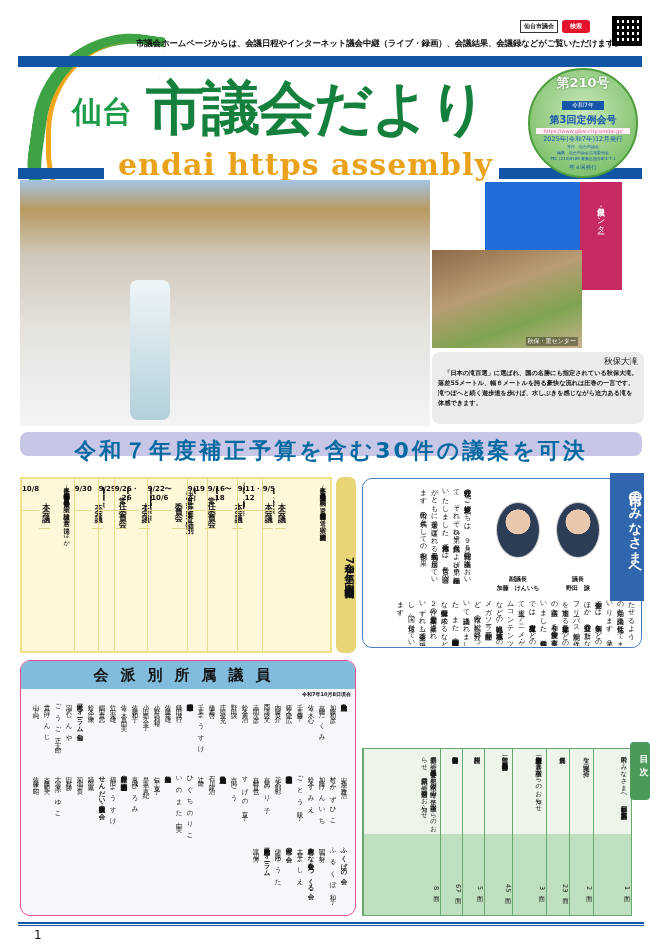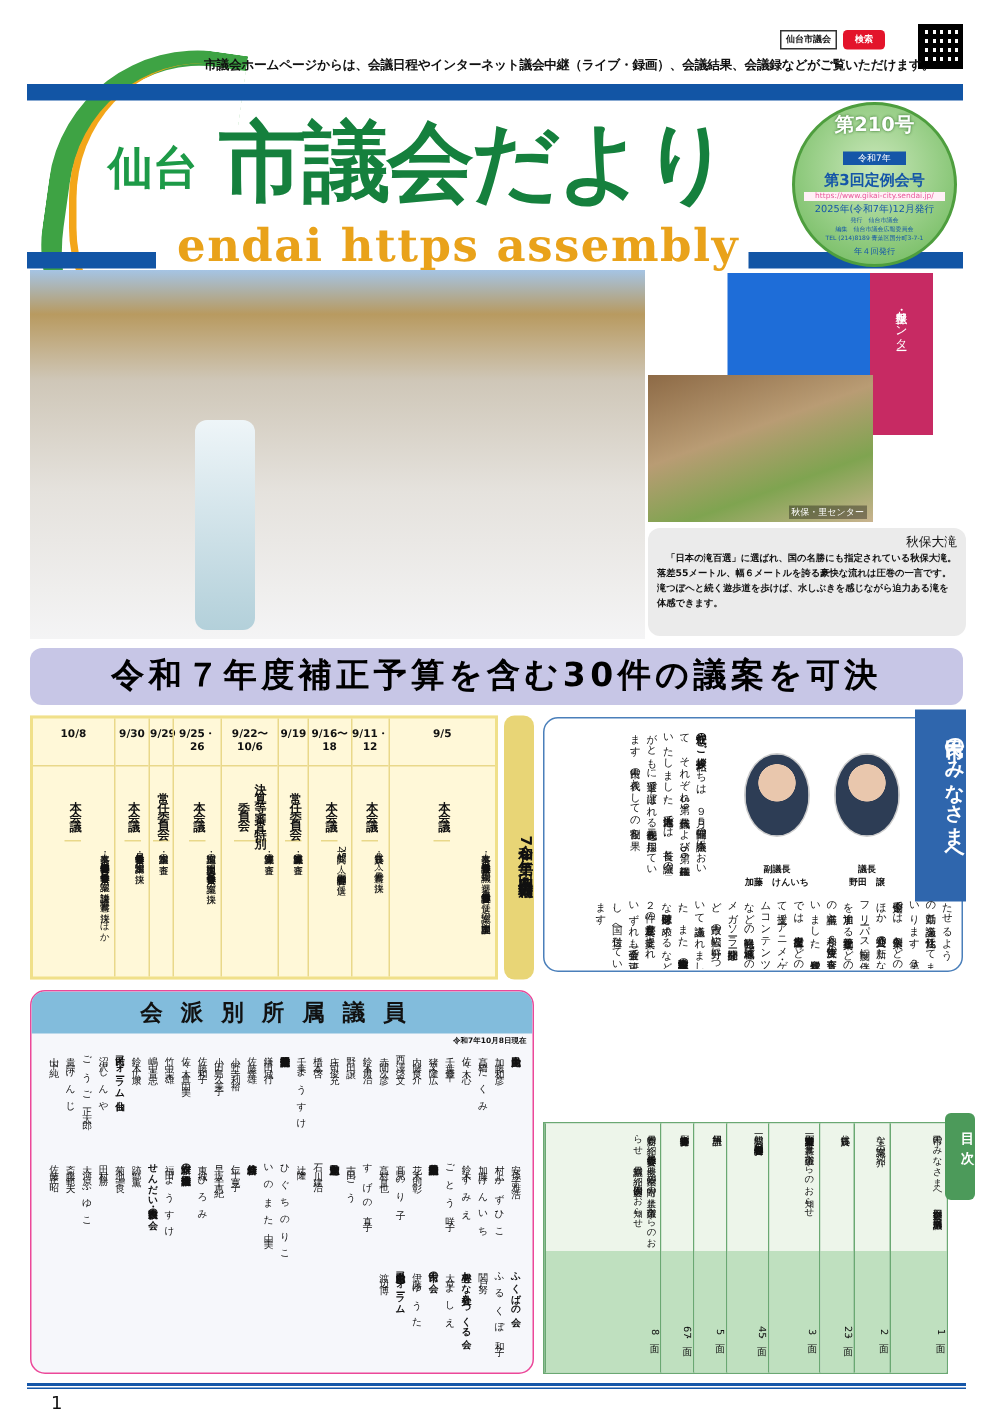--- a/index.html
+++ b/index.html
@@ -39,25 +39,25 @@
   .photo-sky { left: 485px; top: 182px; width: 100px; height: 68px; background: #1e6dd8; }
   .photo-sign { left: 580px; top: 182px; width: 42px; height: 108px; background: #c72a63; }
   .photo-sign-text { color: #fff; font-size: 8px; writing-mode: vertical-rl; padding: 20px 0 0 14px; }
   .photo-interior { left: 432px; top: 250px; width: 150px; height: 98px; background: linear-gradient(160deg, #8d6a46, #b99c74 40%, #7fa450 70%, #c9b38f); }
   .photo-caption { right: 4px; bottom: 2px; font-size: 6px; color: #fff; background: rgba(0,0,0,0.35); padding: 0 2px; }
   .waterfall-box { left: 432px; top: 352px; width: 212px; height: 72px; background: #ebebeb; border-radius: 8px; padding: 4px 6px; }
   .wf-title { text-align: right; font-size: 8.5px; font-weight: normal; }
   .wf-text { font-size: 6.2px; font-weight: bold; line-height: 10px; text-indent: 1em; }
 
   
-  .headline { left: 20px; top: 432px; width: 622px; height: 38px; background: #c7c6e6; border-radius: 8px; text-align: center; font-size: 22px; font-weight: bold; color: #000000; line-height: 38px; letter-spacing: 3px; }
+  .headline { left: 20px; top: 432px; width: 622px; height: 24px; background: #c7c6e6; border-radius: 8px; text-align: center; font-size: 22px; font-weight: bold; color: #0369a1; line-height: 38px; letter-spacing: 3px; }
 
   
   .schedule { left: 20px; top: 477px; width: 312px; height: 176px; background: #fff8d8; border: 2px solid #f0e08a; display: flex; flex-direction: row-reverse; }
-  .sched-col { border-left: 1px solid #e9d88a; display: flex; flex-direction: column; }
+  .sched-col { border-left: 1px solid #e9d88a; display: flex; }
   .sched-date { height: 32px; border-bottom: 1px solid #e9d88a; font-size: 7px; font-weight: bold; text-align: center; padding-top: 6px; line-height: 9px; }
   .sched-type { height: 50px; border-bottom: 1px solid #e9d88a; writing-mode: vertical-rl; font-size: 8px; font-weight: bold; text-align: center; margin: 0 auto; padding-top: 2px; letter-spacing: 6px; }
   .sched-items { flex: 1; writing-mode: vertical-rl; font-size: 6.3px; padding: 3px; line-height: 8px; overflow: hidden; }
   .sched-title { left: 336px; top: 477px; width: 20px; height: 176px; background: #e8d576; border-radius: 7px; writing-mode: vertical-rl; font-size: 10px; font-weight: bold; text-align: center; padding-top: 8px; letter-spacing: 1px; }
 
   
   .members { left: 20px; top: 660px; width: 336px; height: 256px; border: 1px solid #ec4899; border-radius: 10px; background: #f6f7fb; overflow: hidden; }
   .members-head { height: 28px; background: #82bcdc; text-align: center; font-size: 15px; font-weight: bold; letter-spacing: 12px; line-height: 28px; position: relative; }
   .members-date { position: absolute; right: 4px; bottom: -9px; font-size: 5px; letter-spacing: 0; font-weight: bold; line-height: 8px; }
   .members-body { display: flex; flex-direction: row-reverse; flex-wrap: wrap; padding: 10px 6px 0 6px; height: 226px; align-content: flex-start; }

